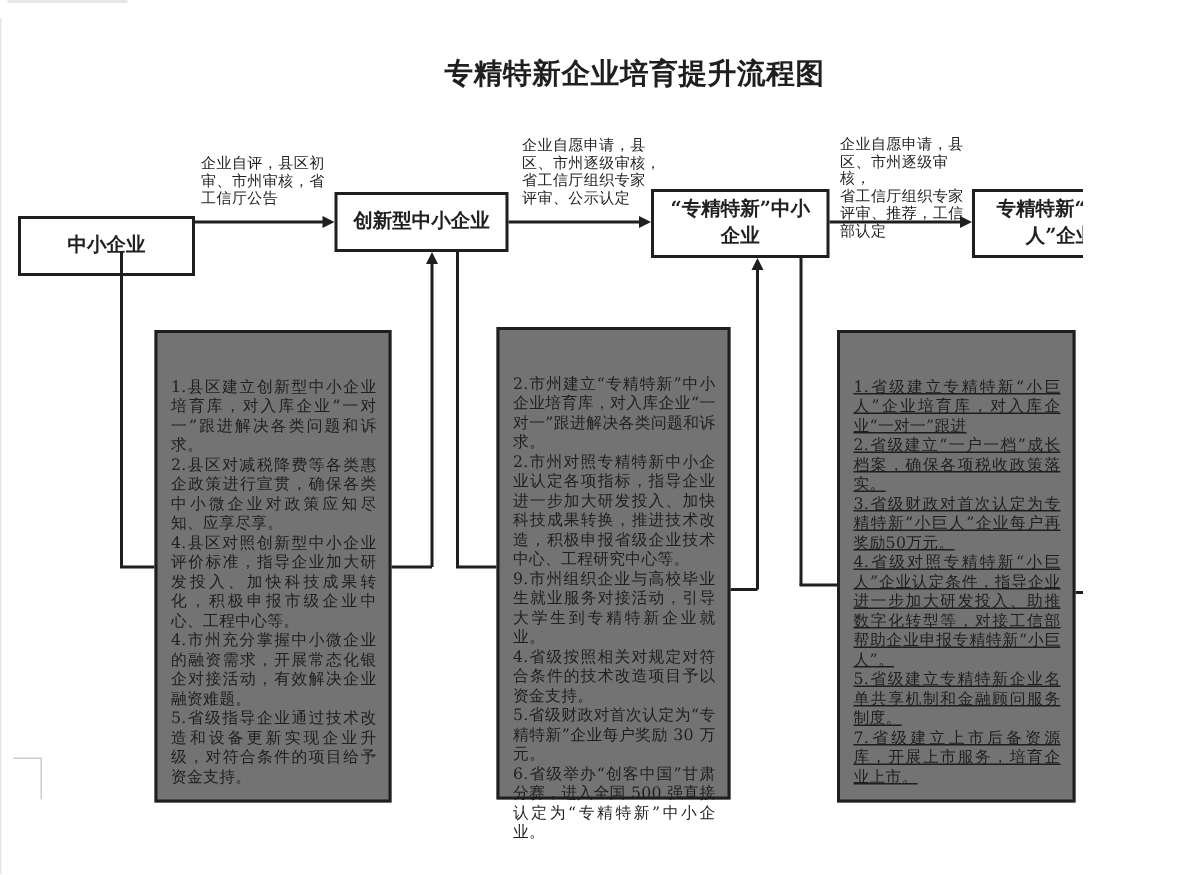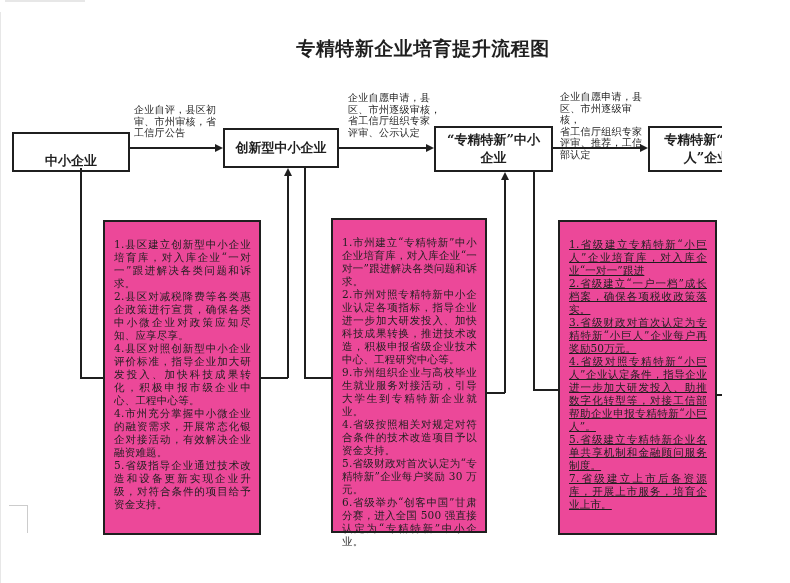--- a/index.html
+++ b/index.html
@@ -11,22 +11,22 @@
     position:absolute;left:293px;top:36px;width:260px;text-align:center;
     font-size:19px;font-weight:bold;letter-spacing:0.5px;white-space:nowrap;
     font-family:"DejaVu Sans","Liberation Sans",sans-serif;
   }
   .stage-box{
     position:absolute;border:2px solid #1f1f1f;background:#ffffff;box-sizing:border-box;
     display:flex;align-items:center;justify-content:center;text-align:center;
     font-size:13px;font-weight:bold;line-height:1.35;white-space:pre-line;
   }
   .detail-box{
-    position:absolute;border:2px solid #1f1f1f;background:#ec4899;box-sizing:border-box;
-    padding:16px 8px 6px 9px;font-size:10.5px;line-height:13px;
+    position:absolute;border:2px solid #1f1f1f;background:#737373;box-sizing:border-box;
+    padding:30px 8px 6px 9px;font-size:10.5px;line-height:13px;
     text-align:justify;letter-spacing:0.2px;
   }
   .detail-item{margin:0;}
   .hline,.vline{position:absolute;background:#1f1f1f;}
   .hline{height:1.5px;}
   .vline{width:1.5px;}
   .arrow-right{
     position:absolute;width:0;height:0;
     border-top:4px solid transparent;border-bottom:4px solid transparent;
     border-left:8px solid #1f1f1f;
@@ -48,21 +48,21 @@
 
 <div class="canvas">
 
   <div class="artifact-faint" style="left:5px;top:0;width:80px;height:2px;"></div>
   <div class="artifact-faint" style="left:0;top:12px;width:1px;height:571px;"></div>
   <div class="artifact" style="left:9px;top:505px;width:19px;height:1px;"></div>
   <div class="artifact" style="left:27px;top:505px;width:1px;height:28px;"></div>
 
   <div class="page-title">专精特新企业培育提升流程图</div>
 
-  <div class="stage-box" style="left:12px;top:132px;width:118px;height:40px;align-items:flex-end;">
+  <div class="stage-box" style="left:12px;top:144px;width:118px;height:40px;">
     <span>中小企业</span>
   </div>
   <div class="stage-box" style="left:223px;top:128px;width:116px;height:40px;">
     <span>创新型中小企业</span>
   </div>
   <div class="stage-box" style="left:434px;top:126px;width:119px;height:46px;">
     <span>“专精特新”中小
 企业</span>
   </div>
   <div class="stage-box" style="left:648px;top:126px;width:118px;height:46px;">
@@ -114,21 +114,21 @@
 
   <div class="detail-box" style="left:103px;top:220px;width:158px;height:315px;">
     <p class="detail-item">1.县区建立创新型中小企业培育库，对入库企业“一对一”跟进解决各类问题和诉求。</p>
     <p class="detail-item">2.县区对减税降费等各类惠企政策进行宣贯，确保各类中小微企业对政策应知尽知、应享尽享。</p>
     <p class="detail-item">4.县区对照创新型中小企业评价标准，指导企业加大研发投入、加快科技成果转化，积极申报市级企业中心、工程中心等。</p>
     <p class="detail-item">4.市州充分掌握中小微企业的融资需求，开展常态化银企对接活动，有效解决企业融资难题。</p>
     <p class="detail-item">5.省级指导企业通过技术改造和设备更新实现企业升级，对符合条件的项目给予资金支持。</p>
   </div>
 
   <div class="detail-box" style="left:331px;top:218px;width:156px;height:315px;">
-    <p class="detail-item">1.市州建立“专精特新”中小企业培育库，对入库企业“一对一”跟进解决各类问题和诉求。</p>
+    <p class="detail-item">2.市州建立“专精特新”中小企业培育库，对入库企业“一对一”跟进解决各类问题和诉求。</p>
     <p class="detail-item">2.市州对照专精特新中小企业认定各项指标，指导企业进一步加大研发投入、加快科技成果转换，推进技术改造，积极申报省级企业技术中心、工程研究中心等。</p>
     <p class="detail-item">9.市州组织企业与高校毕业生就业服务对接活动，引导大学生到专精特新企业就业。</p>
     <p class="detail-item">4.省级按照相关对规定对符合条件的技术改造项目予以资金支持。</p>
     <p class="detail-item">5.省级财政对首次认定为“专精特新”企业每户奖励 30 万元。</p>
     <p class="detail-item">6.省级举办“创客中国”甘肃分赛，进入全国 500 强直接认定为“专精特新”中小企业。</p>
   </div>
 
   <div class="detail-box" style="left:558px;top:220px;width:159px;height:315px;text-decoration:underline;">
     <p class="detail-item">1.省级建立专精特新“小巨人”企业培育库，对入库企业“一对一”跟进</p>
     <p class="detail-item">2.省级建立“一户一档”成长档案，确保各项税收政策落实。</p>

